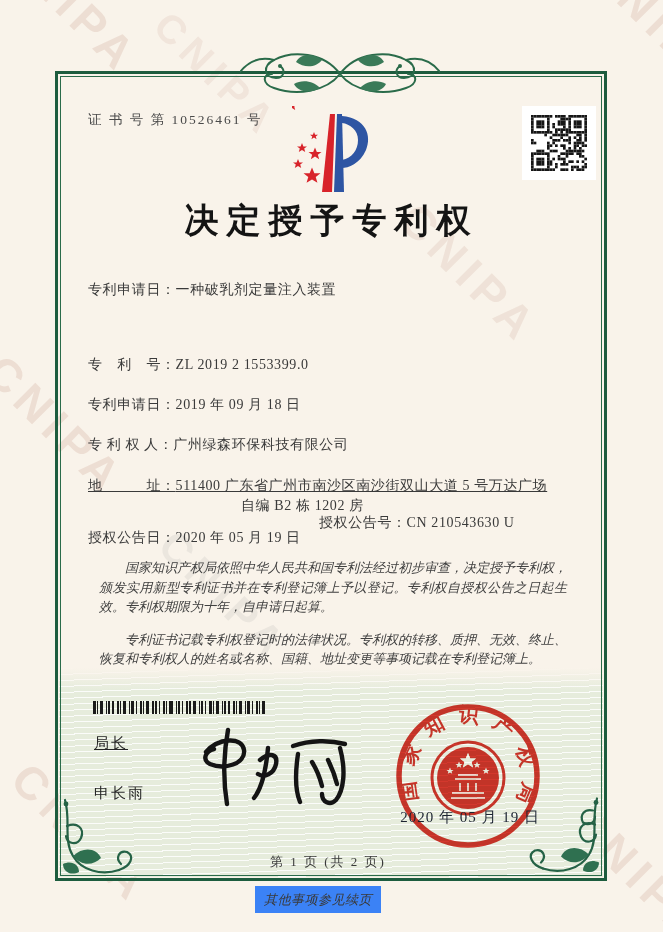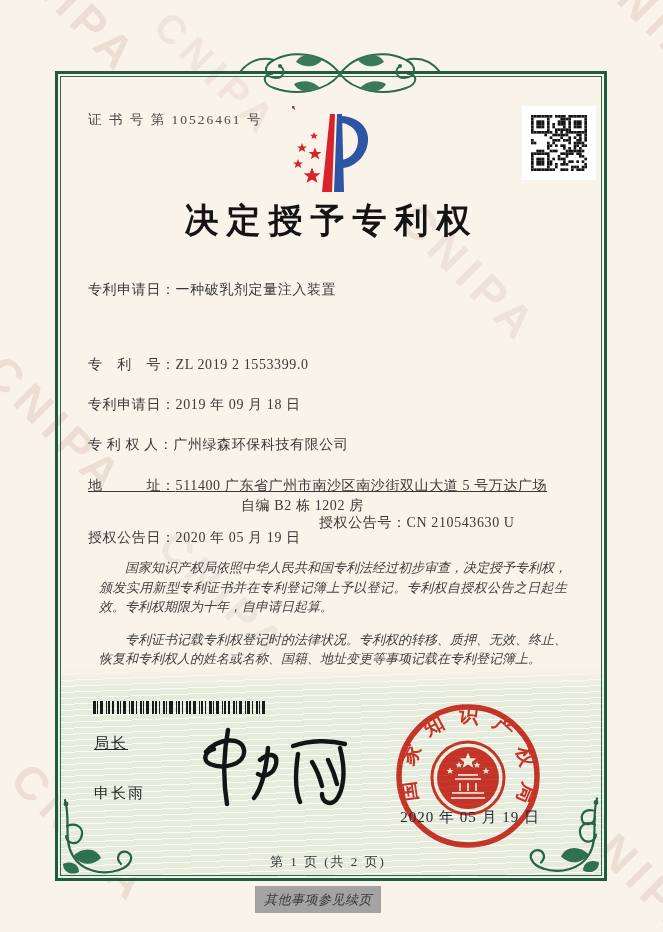--- a/index.html
+++ b/index.html
@@ -32,21 +32,21 @@
   .paras p{margin:13px;text-indent:2em;}
   .bc{position:absolute;left:93px;top:701px;z-index:3;}
   .director{position:absolute;left:94px;font-size:15px;color:#252525;z-index:3;
             font-family:"Liberation Sans","DejaVu Sans",sans-serif;letter-spacing:2px;}
   .sig{position:absolute;left:190px;top:718px;z-index:4;}
   .seal{position:absolute;left:392px;top:700px;z-index:4;mix-blend-mode:multiply;}
   .seal-date{position:absolute;left:390px;top:808px;width:160px;text-align:center;
              font-size:15px;color:#1c2432;letter-spacing:1px;z-index:5;}
   .page-info{position:absolute;left:55px;top:853px;width:546px;text-align:center;
              font-size:13px;color:#3a3a3a;letter-spacing:2px;z-index:3;}
-  .note-strip{position:absolute;left:255px;top:886px;width:126px;height:27px;background:#a3a3a3;
+  .note-strip{position:absolute;left:255px;top:886px;width:126px;height:27px;background:#3b82f6;
               z-index:3;text-align:center;line-height:27px;font-size:13px;color:#3a3a3a;
               font-style:italic;letter-spacing:.5px;}
   .orn{position:absolute;z-index:2;}
 </style>
 </head>
 <body>
 
 <div class="page">
 
   <div class="wm" style="left:-18px;top:-24px;">CNIPA</div>

